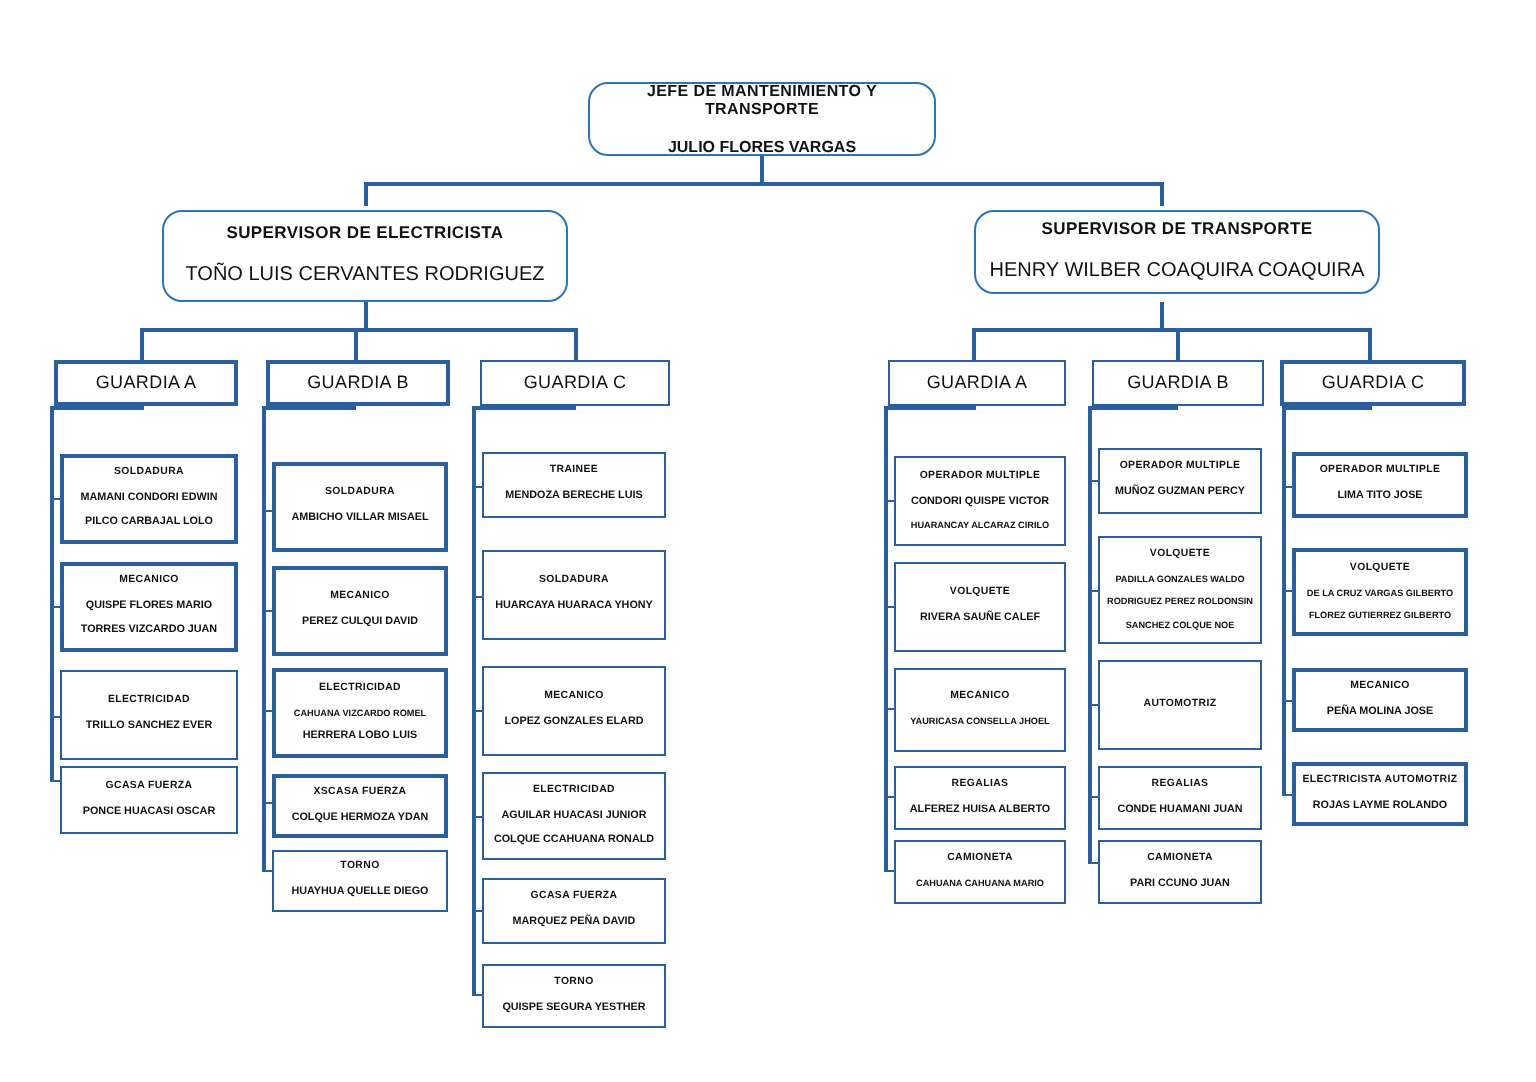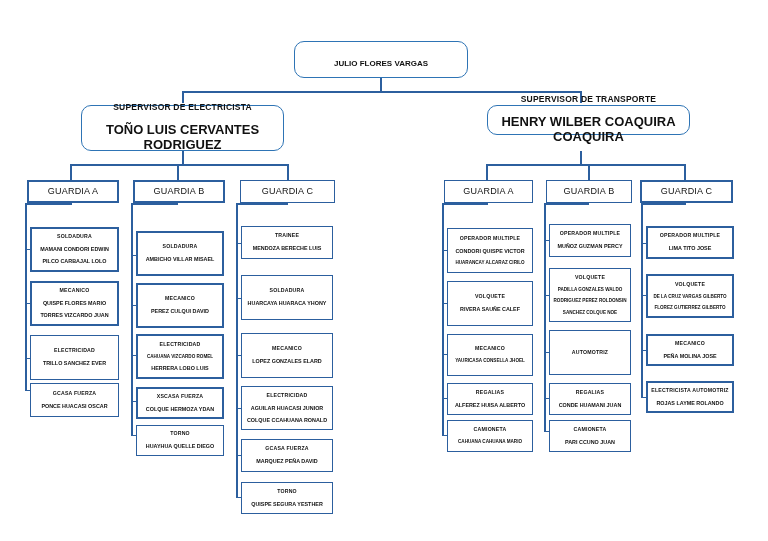--- a/index.html
+++ b/index.html
@@ -39,21 +39,21 @@
     line-height: 1.15;
   }
   .name-line {
     line-height: 1.15;
   }
 
   
   .root .title-line { font-size: 8px; font-weight: bold; }
   .root .name-line  { font-size: 8px; font-weight: bold; margin-top: 9px; }
   .supervisor .title-line { font-size: 8.5px; font-weight: bold; }
-  .supervisor .name-line  { font-size: 13px; font-weight: bold; margin-top: 10px; }
+  .supervisor .name-line  { font-size: 10px; font-weight: normal; margin-top: 10px; }
 
   
   .guardia .title-line { font-size: 9px; font-weight: normal; }
 
   
   .role { padding: 3px 2px; }
   .role .title-line { font-size: 5.2px; font-weight: bold; }
   .role .name-line  { font-size: 5.4px; font-weight: bold; margin-top: 6px; }
   .role .name-line.small { font-size: 4.6px; font-weight: bold; }
 
@@ -67,35 +67,36 @@
   .hline { height: 1px; }
   .vline.thick { width: 2px; }
   .hline.thick { height: 2px; }
 </style>
 </head>
 <body>
 
 <div id="chart">
 
   <div class="node rounded root" style="left:294px; top:41px; width:174px; height:37px;">
+    <div class="title-line">JEFE DE MANTENIMIENTO Y TRANSPORTE</div>
     <div class="name-line">JULIO FLORES VARGAS</div>
   </div>
 
   <div class="vline thick" style="left:380px; top:78px; width:2px; height:13px;"></div>
 
   <div class="hline thick" style="left:182px; top:91px; width:400px; height:2px;"></div>
   <div class="vline thick" style="left:182px; top:91px; width:2px; height:12px;"></div>
   <div class="vline thick" style="left:580px; top:91px; width:2px; height:12px;"></div>
 
   <div class="node rounded supervisor" style="left:81px; top:105px; width:203px; height:46px;">
     <div class="title-line">SUPERVISOR DE ELECTRICISTA</div>
     <div class="name-line">TOÑO LUIS CERVANTES RODRIGUEZ</div>
   </div>
 
-  <div class="node rounded supervisor" style="left:487px; top:105px; width:203px; height:30px;">
+  <div class="node rounded supervisor" style="left:487px; top:105px; width:203px; height:42px;">
     <div class="title-line">SUPERVISOR DE TRANSPORTE</div>
     <div class="name-line">HENRY WILBER COAQUIRA COAQUIRA</div>
   </div>
 
   <div class="vline thick" style="left:182px; top:151px; width:2px; height:13px;"></div>
   <div class="hline thick" style="left:70px; top:164px; width:219px; height:2px;"></div>
   <div class="vline thick" style="left:70px; top:164px; width:2px; height:16px;"></div>
   <div class="vline thick" style="left:177px; top:164px; width:2px; height:16px;"></div>
   <div class="vline thick" style="left:287px; top:164px; width:2px; height:16px;"></div>
 

